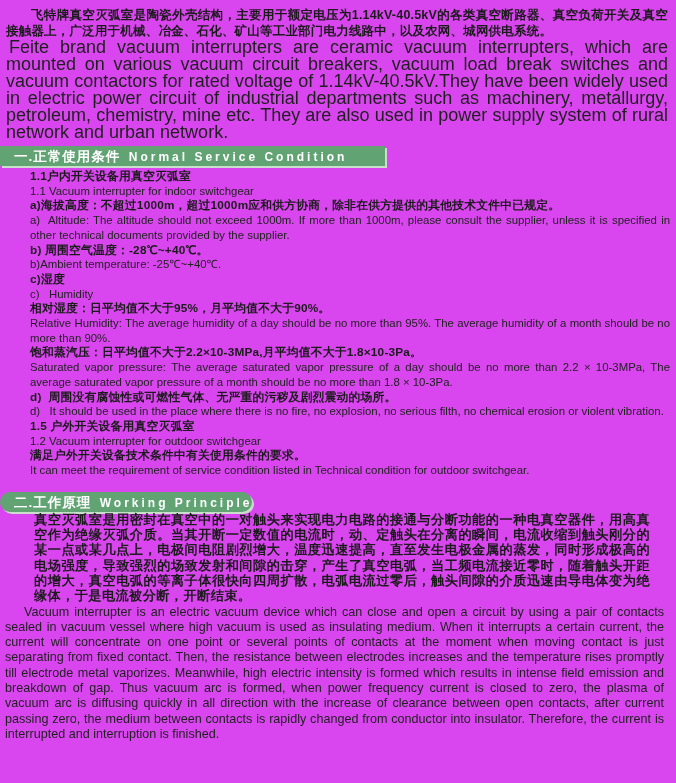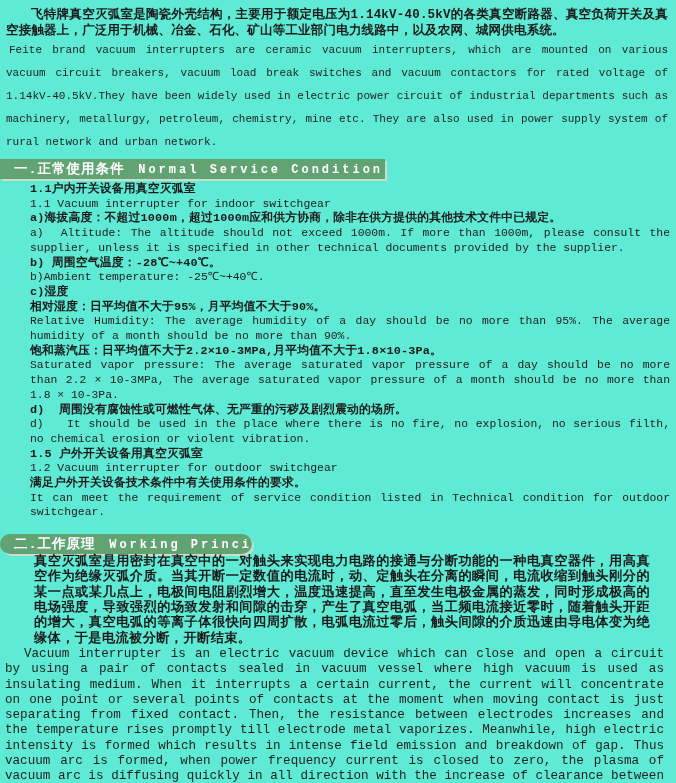--- a/index.html
+++ b/index.html
@@ -1,33 +1,33 @@
 <!DOCTYPE html>
 <html><head>
 <meta charset="utf-8">
 <style>
   html,body{margin:0;padding:0;background:#ffffff;}
   .page{
     position:relative;
     width:676px;height:783px;
-    background:#5eead4;
+    background:#d946ef;
     overflow:hidden;
-    font-family:Liberation Mono, monospace;
+    font-family:Liberation Sans, sans-serif;
     color:#1b1b1b;
     box-sizing:border-box;
   }
   p{margin:0;}
   
   .intro{padding:7px 8px 0 6px;}
   .intro-cn{
     font-size:12.5px;font-weight:bold;line-height:16px;
     text-align:justify;text-indent:25px;letter-spacing:.2px;
   }
   .intro-en{
-    font-size:11px;line-height:23px;text-align:justify;
+    font-size:18px;line-height:17px;text-align:justify;
     text-indent:3px;color:#1f1f1f;
   }
   
   .bar{
     height:20px;line-height:20px;
     background:#62a374;
     color:#ffffff;
     padding-left:14px;
     box-sizing:border-box;
     box-shadow:2px 2px 0 #c9dfcb;
@@ -76,20 +76,21 @@
   </div>
 
   <div class="conditions">
       <p class="line cn">1.1户内开关设备用真空灭弧室</p>
       <p class="line en">1.1 Vacuum interrupter for indoor switchgear</p>
       <p class="line cn">a)海拔高度：不超过1000m，超过1000m应和供方协商，除非在供方提供的其他技术文件中已规定。</p>
       <p class="line en">a)  Altitude: The altitude should not exceed 1000m. If more than 1000m, please consult the supplier, unless it is specified in other technical documents provided by the supplier.</p>
       <p class="line cn">b) 周围空气温度：-28℃~+40℃。</p>
       <p class="line en">b)Ambient temperature: -25℃~+40℃.</p>
       <p class="line cn">c)湿度</p>
+      <p class="line en">c)   Humidity</p>
       <p class="line cn">相对湿度：日平均值不大于95%，月平均值不大于90%。</p>
       <p class="line en">Relative Humidity: The average humidity of a day should be no more than 95%. The average humidity of a month should be no more than 90%.</p>
       <p class="line cn">饱和蒸汽压：日平均值不大于2.2×10-3MPa,月平均值不大于1.8×10-3Pa。</p>
       <p class="line en">Saturated vapor pressure: The average saturated vapor pressure of a day should be no more than 2.2 × 10-3MPa, The average saturated vapor pressure of a month should be no more than 1.8 × 10-3Pa.</p>
       <p class="line cn">d)  周围没有腐蚀性或可燃性气体、无严重的污秽及剧烈震动的场所。</p>
       <p class="line en">d)   It should be used in the place where there is no fire, no explosion, no serious filth, no chemical erosion or violent vibration.</p>
       <p class="line cn">1.5 户外开关设备用真空灭弧室</p>
       <p class="line en">1.2 Vacuum interrupter for outdoor switchgear</p>
       <p class="line cn">满足户外开关设备技术条件中有关使用条件的要求。</p>
       <p class="line en">It can meet the requirement of service condition listed in Technical condition for outdoor switchgear.</p>

